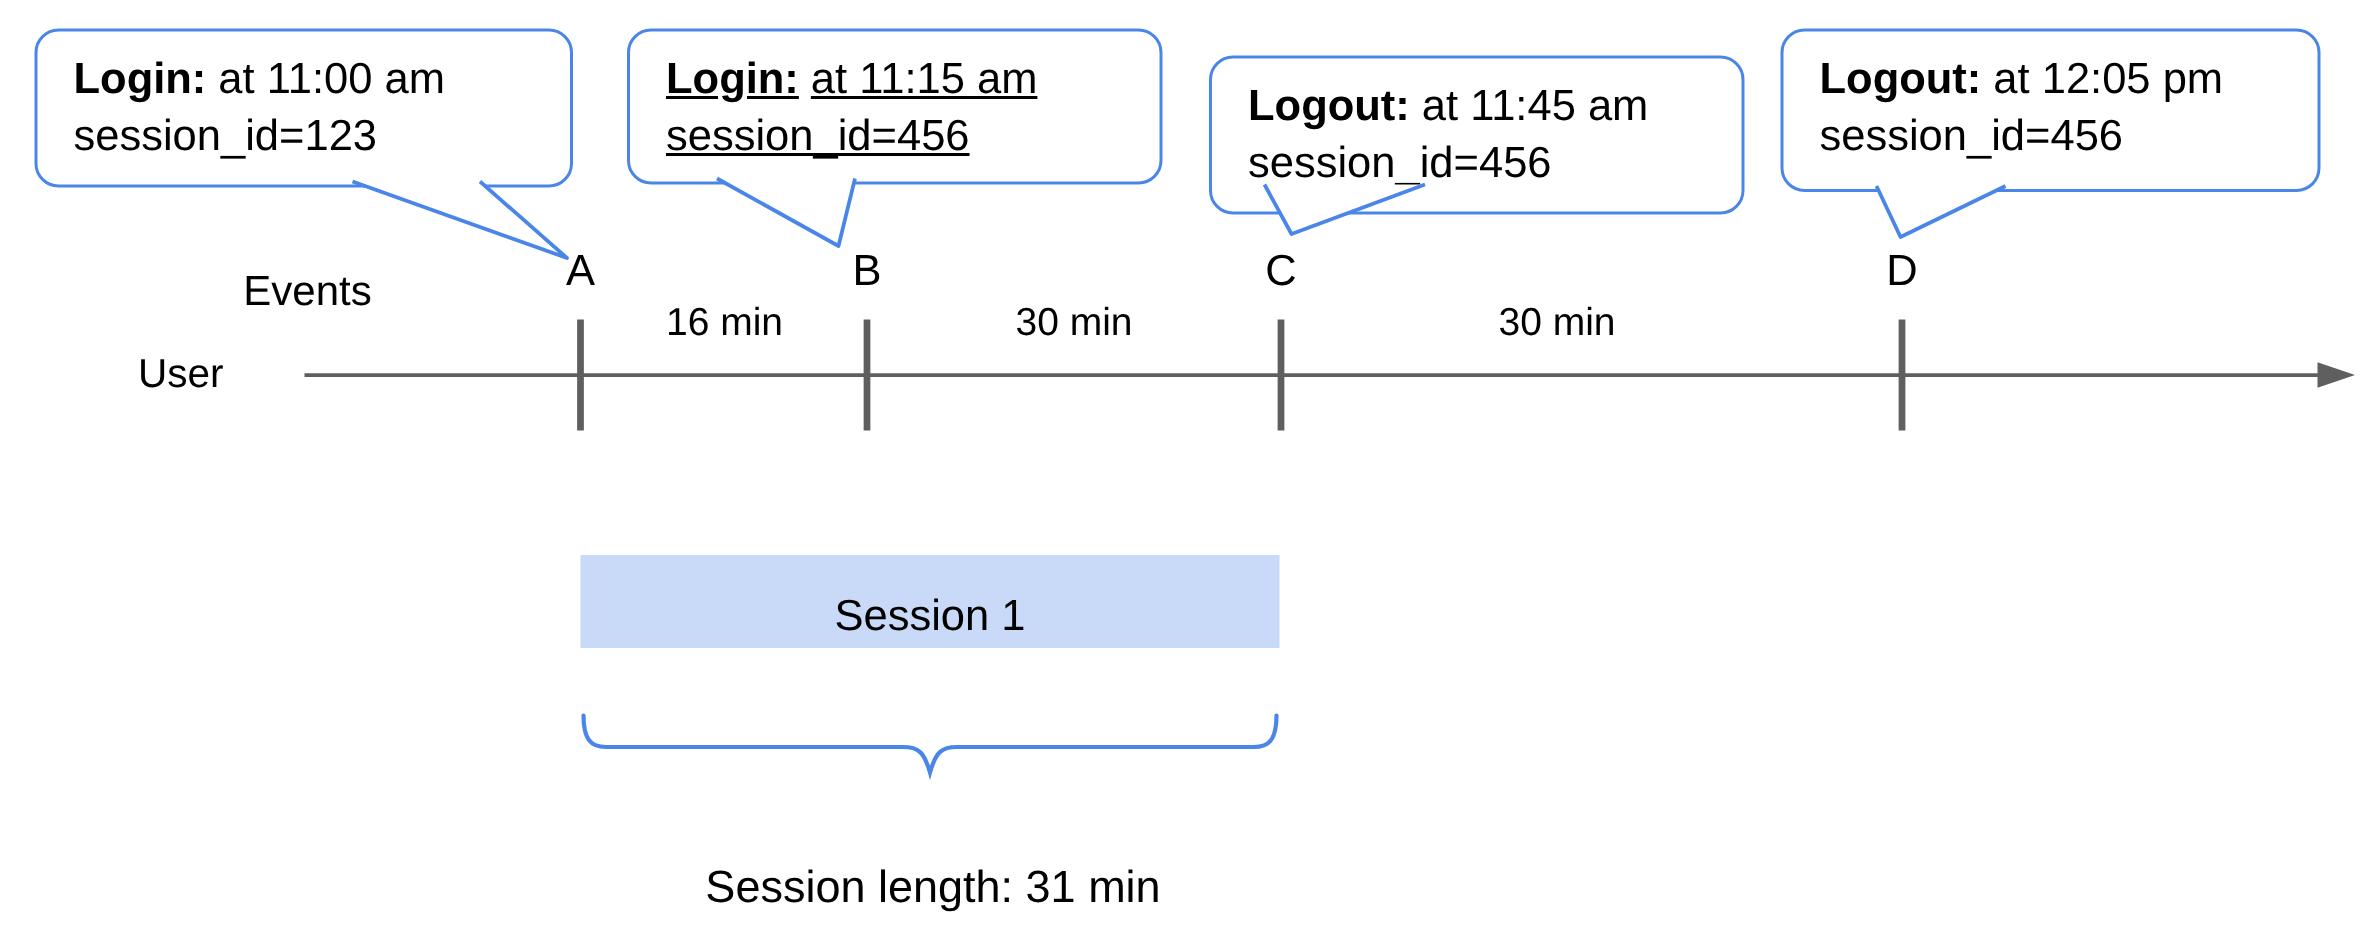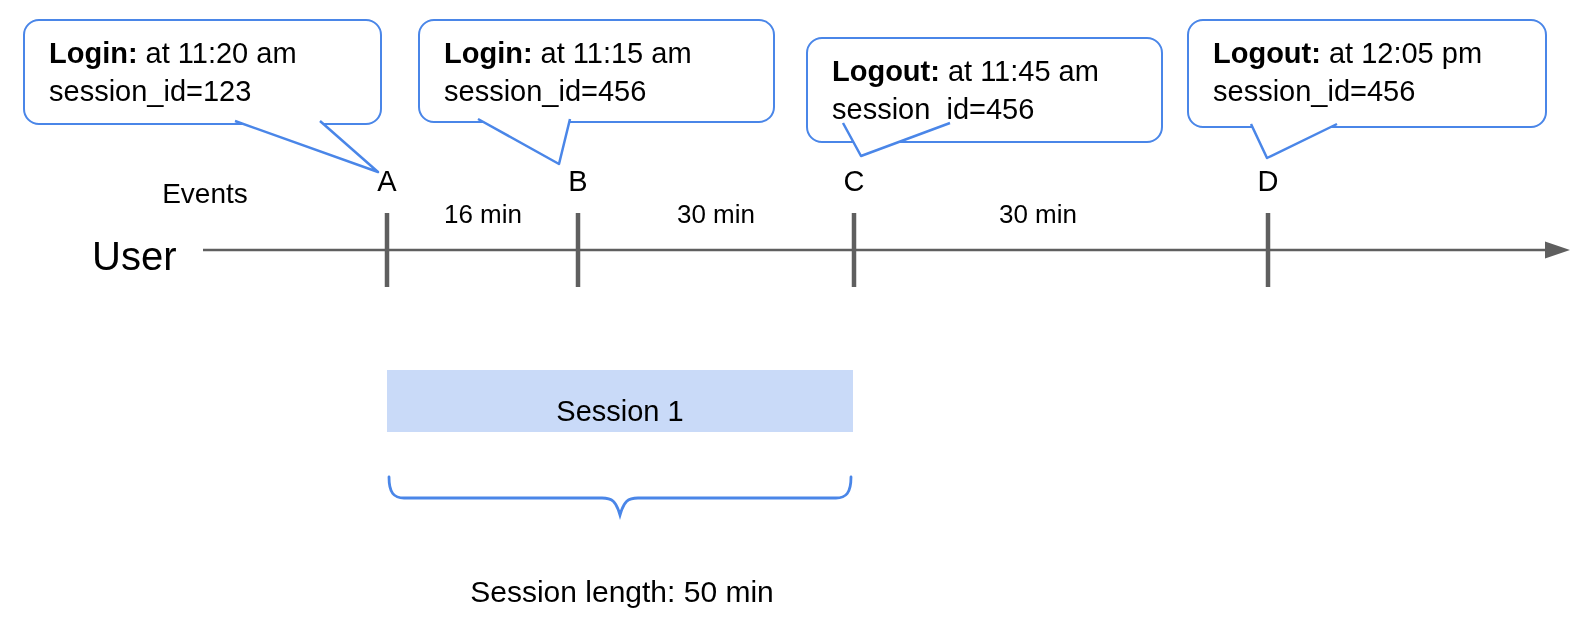--- a/index.html
+++ b/index.html
@@ -22,35 +22,35 @@
     border: 2.5px solid #4a86e8;
     border-radius: 16px;
     padding: 13px 18px 0 24px;
     font-size: 29px;
     line-height: 38px;
     white-space: nowrap;
   }
   .bubble .action { font-weight: bold; }
   .bubble .detail { margin-left: 8px; }
   .bubble-1 { left: 23px;   top: 19px; width: 359px; height: 106px; }
-  .bubble-2 { left: 418px;  top: 19px; width: 357px; height: 104px; }
+  .bubble-2 { left: 418px;  top: 19px; width: 357px; height: 104px; text-decoration: underline; }
   .bubble-3 { left: 806px;  top: 37px; width: 357px; height: 106px; }
   .bubble-4 { left: 1187px; top: 19px; width: 360px; height: 109px; }
   
   .overlay {
     position: absolute;
     left: 0; top: 0;
     width: 1574px; height: 630px;
     pointer-events: none;
   }
   
   .lbl { position: absolute; white-space: nowrap; }
   .centered { transform: translateX(-50%); }
   .events-label { left: 205px; top: 178px; font-size: 28px; }
-  .user-label   { left: 92px;  top: 234px; font-size: 40px; }
+  .user-label   { left: 92px;  top: 234px; font-size: 27px; }
   .event-letter { top: 165px;  font-size: 29px; }
   .letter-a { left: 387px; }
   .letter-b { left: 578px; }
   .letter-c { left: 854px; }
   .letter-d { left: 1268px; }
   .interval  { top: 199px; font-size: 26px; }
   .interval-1 { left: 483px; }
   .interval-2 { left: 716px; }
   .interval-3 { left: 1038px; }
   
@@ -67,21 +67,21 @@
     left: 622px; top: 575px;
     font-size: 30px;
   }
 </style>
 </head>
 <body>
 
 <div class="canvas">
 
   <div class="bubble bubble-1">
-    <div><span class="action">Login:</span><span class="detail">at 11:20 am</span></div>
+    <div><span class="action">Login:</span><span class="detail">at 11:00 am</span></div>
     <div>session_id=123</div>
   </div>
 
   <div class="bubble bubble-2">
     <div><span class="action">Login:</span><span class="detail">at 11:15 am</span></div>
     <div>session_id=456</div>
   </div>
 
   <div class="bubble bubble-3">
     <div><span class="action">Logout:</span><span class="detail">at 11:45 am</span></div>
@@ -101,21 +101,21 @@
   <div class="lbl event-letter letter-c centered">C</div>
   <div class="lbl event-letter letter-d centered">D</div>
 
   <div class="lbl interval interval-1 centered">16 min</div>
   <div class="lbl interval interval-2 centered">30 min</div>
   <div class="lbl interval interval-3 centered">30 min</div>
 
   <div class="session-box">
     <span>Session 1</span>
   </div>
-  <div class="lbl session-length centered">Session length: 50 min</div>
+  <div class="lbl session-length centered">Session length: 31 min</div>
 
   <svg class="overlay" viewBox="0 0 1574 630">
 
     <path d="M235,121 L378,172 L320,121" fill="#ffffff" stroke="#4a86e8" stroke-width="2.5" stroke-linejoin="round"></path>
     <path d="M478,119 L559,164 L570,119" fill="#ffffff" stroke="#4a86e8" stroke-width="2.5" stroke-linejoin="round"></path>
     <path d="M843,123 L861,156 L950,123" fill="#ffffff" stroke="#4a86e8" stroke-width="2.5" stroke-linejoin="round"></path>
     <path d="M1251,124 L1267,158 L1337,124" fill="#ffffff" stroke="#4a86e8" stroke-width="2.5" stroke-linejoin="round"></path>
 
     <line x1="203" y1="250" x2="1547" y2="250" stroke="#5f5f5f" stroke-width="2.5"></line>
     <path d="M1545,241.5 L1570,250 L1545,258.5 Z" fill="#5f5f5f"></path>

